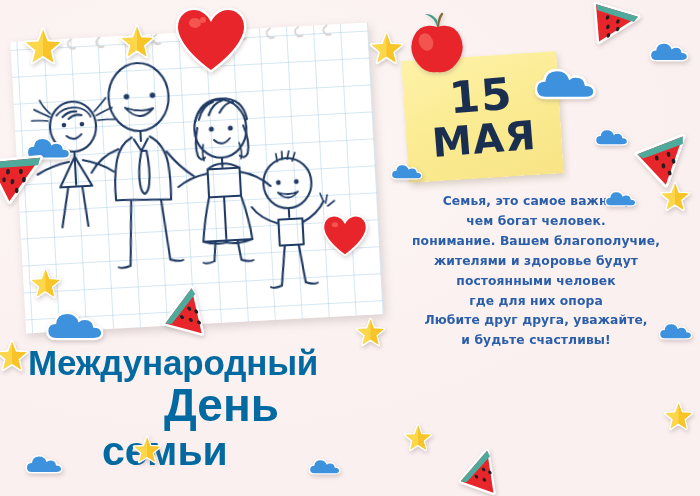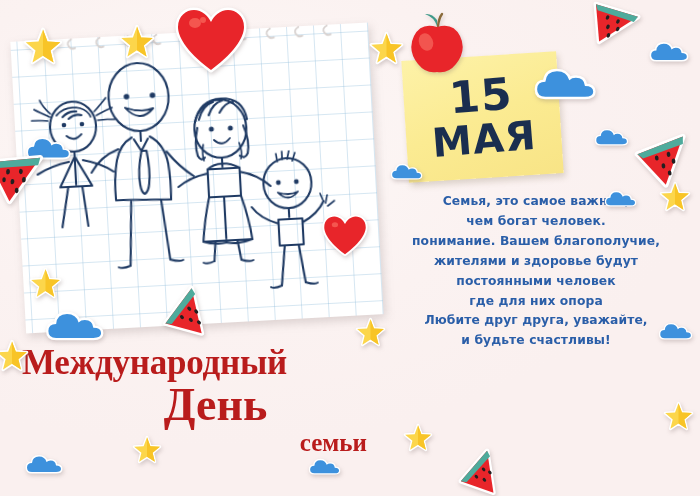--- a/index.html
+++ b/index.html
@@ -103,31 +103,31 @@
     font-weight: 700;
     font-size: 12.3px;
     line-height: 1.62;
     letter-spacing: 0.1px;
   }
   .poem div { white-space: nowrap; }
 
   
   .title {
     position: absolute;
-    left: 22px;
+    left: 28px;
     top: 344px;
     width: 345px;
-    color: #b91c1c;
-    font-family: Liberation Serif, serif;
+    color: #0369a1;
+    font-family: Liberation Sans, sans-serif;
     font-weight: 700;
     line-height: 1.06;
   }
   .title .l1 { font-size: 35px; text-align: left;   letter-spacing: -0.2px; }
   .title .l2 { font-size: 46px; text-align: center; padding-left: 42px; }
-  .title .l3 { font-size: 25px; text-align: right; padding-left: 74px; }
+  .title .l3 { font-size: 41px; text-align: left; padding-left: 74px; }
 
   
   .shape-svg { display: block; overflow: visible; }
   .drop { filter: drop-shadow(1.5px 2.5px 2.2px rgba(120,100,100,0.30)); }
 </style>
 </head>
 <body>
 
 <div id="poster">
 

